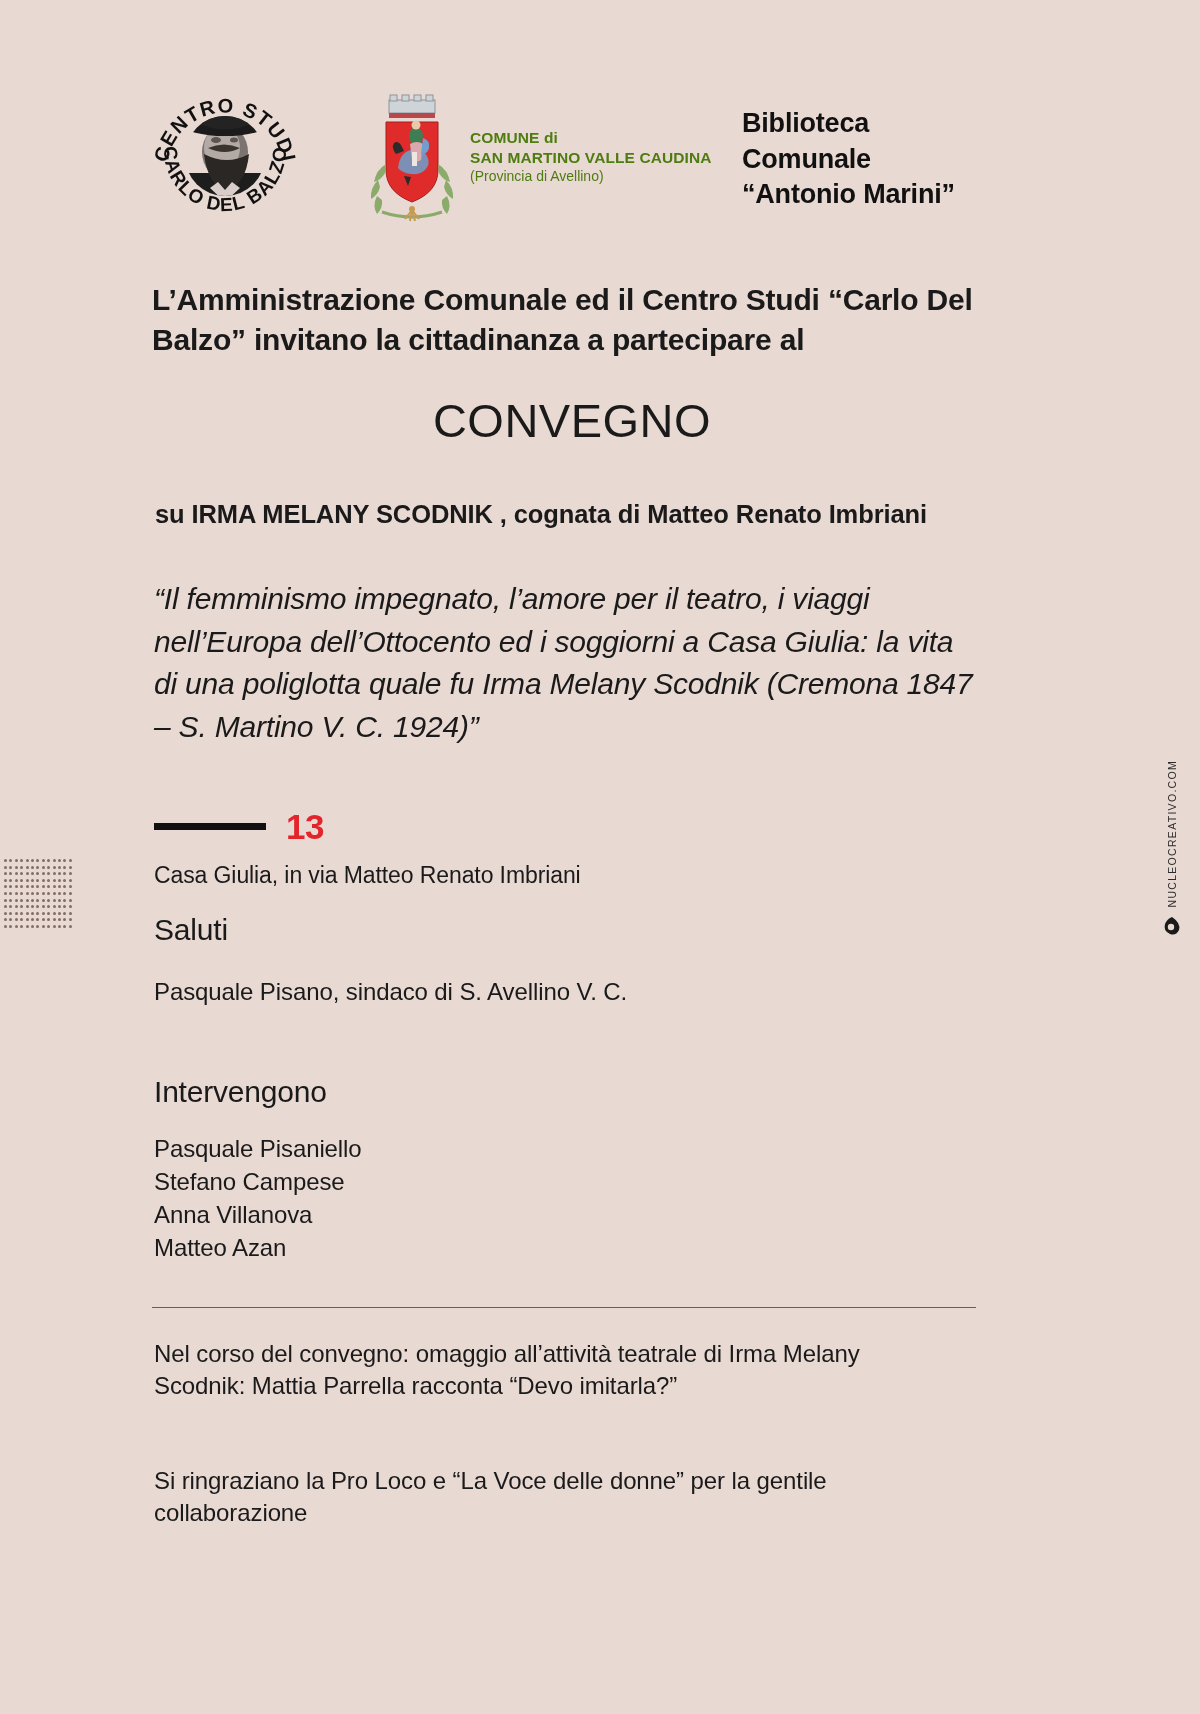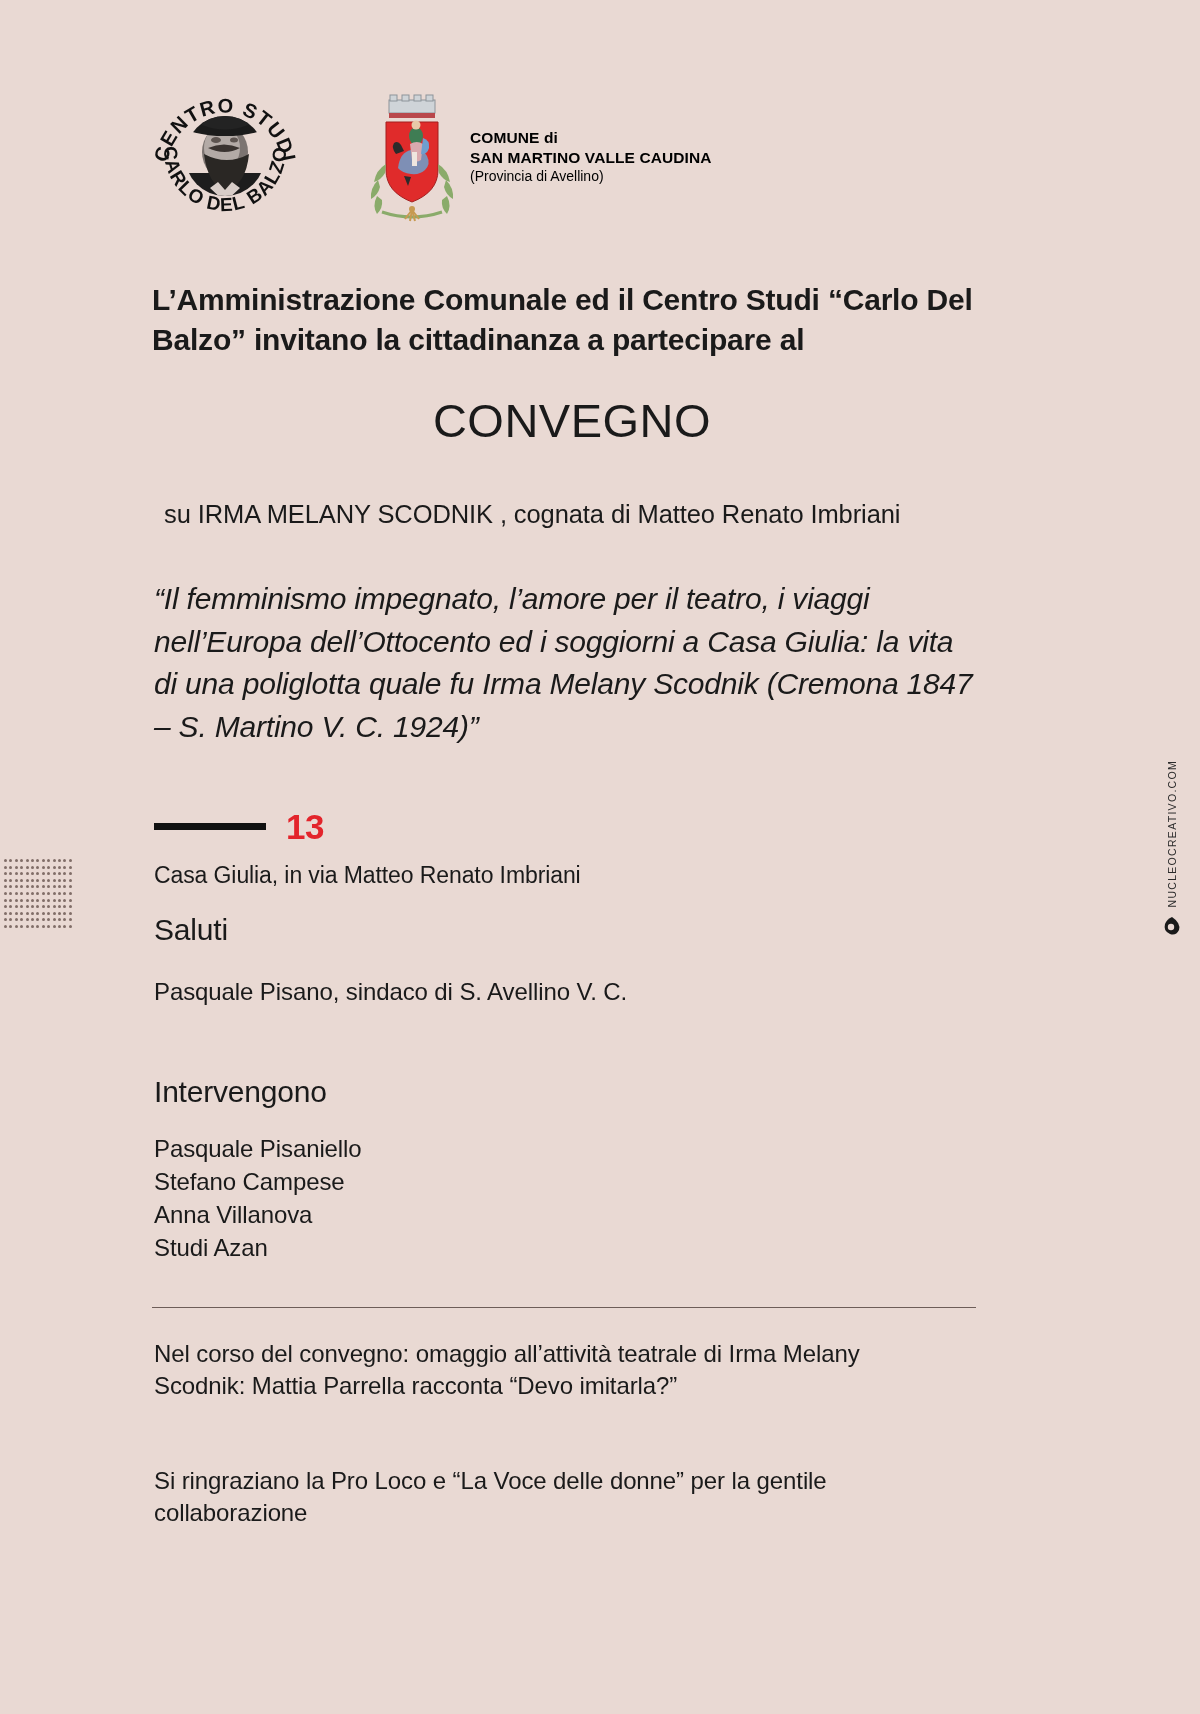--- a/index.html
+++ b/index.html
@@ -85,21 +85,21 @@
     display: flex;
     align-items: center;
     gap: 14px;
   }
   .crest { width: 88px; height: 130px; }
   .comune-text {
     font-size: 15.5px;
     font-weight: 700;
     line-height: 1.28;
     letter-spacing: .1px;
-    color: #000000;
+    color: #4d7c0f;
   }
   .comune-text .prov {
     font-weight: 400;
     font-size: 14px;
     letter-spacing: 0;
   }
 
   .biblioteca {
     position: absolute;
     left: 742px;
@@ -139,24 +139,24 @@
     text-align: center;
     font-size: 47px;
     font-weight: 300;
     letter-spacing: .5px;
     font-stretch: condensed;
   }
 
   .soggetto {
     position: absolute;
     top: 500px;
-    left: 12px;
+    left: 3px;
     width: 840px;
     font-size: 25.5px;
-    font-weight: 400;
+    font-weight: 700;
     letter-spacing: -.1px;
     font-stretch: condensed;
   }
 
   .citazione {
     position: absolute;
     top: 578px;
     left: 2px;
     width: 820px;
     font-size: 30px;
@@ -504,20 +504,25 @@
           <circle cx="44" cy="117" r="3" fill="#c79a52"></circle>
         </svg>
       </div>
       <div class="comune-text">
         <div>COMUNE di</div>
         <div>SAN MARTINO VALLE CAUDINA</div>
         <div class="prov">(Provincia di Avellino)</div>
       </div>
     </div>
 
+    <div class="biblioteca">
+      <div>Biblioteca</div>
+      <div>Comunale</div>
+      <div>“Antonio Marini”</div>
+    </div>
   </div>
 
   <div class="content">
 
     <div class="invito">L’Amministrazione Comunale ed il Centro Studi “Carlo Del Balzo” invitano la cittadinanza a partecipare al</div>
 
     <div class="convegno">CONVEGNO</div>
 
     <div class="soggetto">su IRMA MELANY SCODNIK , cognata di Matteo Renato Imbriani</div>
 
@@ -532,21 +537,21 @@
     <div class="section-head saluti">Saluti</div>
     <div class="name-list saluti-names">
       <div>Pasquale Pisano, sindaco di S. Avellino V. C.</div>
     </div>
 
     <div class="section-head intervengono">Intervengono</div>
     <div class="name-list intervengono-names">
       <div>Pasquale Pisaniello</div>
       <div>Stefano Campese</div>
       <div>Anna Villanova</div>
-      <div>Studi Azan</div>
+      <div>Matteo Azan</div>
     </div>
 
     <div class="footer-note">Nel corso del convegno: omaggio all’attività  teatrale di Irma Melany Scodnik: Mattia Parrella racconta “Devo imitarla?”</div>
     <div class="footer-thanks">Si ringraziano la Pro Loco e  “La Voce delle donne” per la gentile collaborazione</div>
   </div>
 
   <div class="divider"></div>
 
   <div class="watermark">
     <span class="wm-text">NUCLEOCREATIVO.COM</span>

